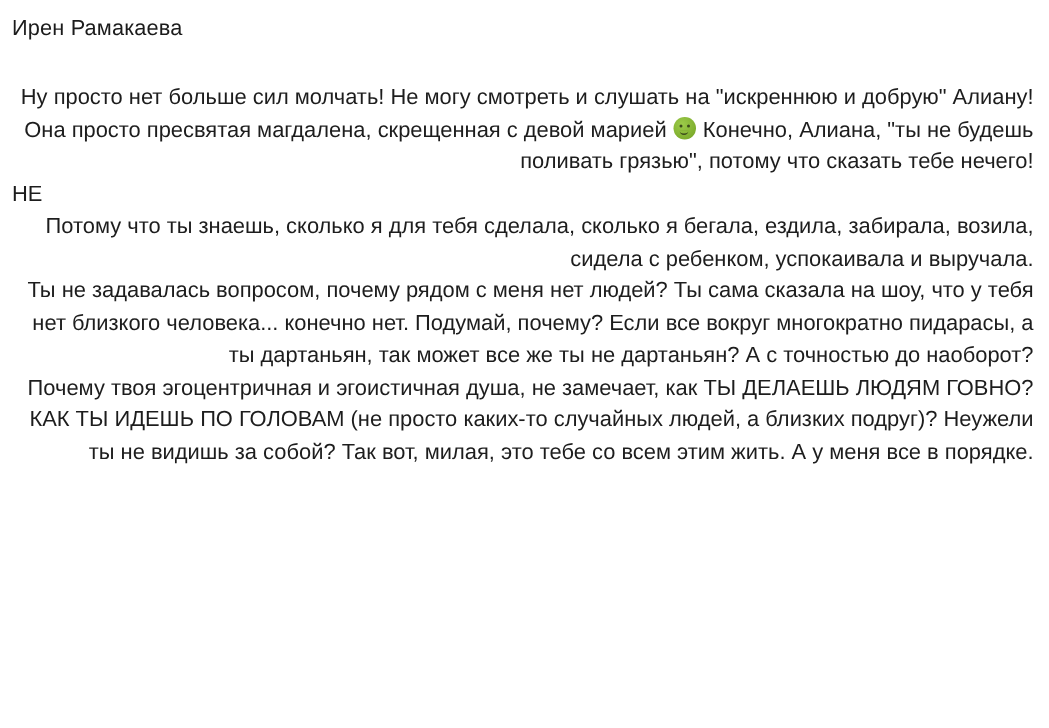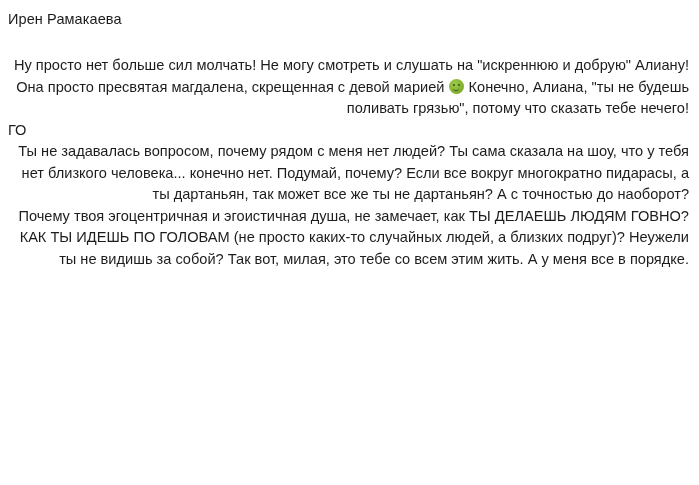--- a/index.html
+++ b/index.html
@@ -84,21 +84,22 @@
 <body>
 
 <div class="page">
 
   <div class="author">Ирен Рамакаева</div>
 
   <div class="post-body">
 
     <p class="para"><span>Ну просто нет больше сил молчать! Не могу смотреть и слушать на "искреннюю и добрую" Алиану! Она просто пресвятая магдалена, скрещенная с девой марией</span> <span class="emoji"><span></span></span> <span>Конечно, Алиана, "ты не будешь поливать грязью", потому что сказать тебе нечего!</span></p>
 
-    <div class="short-line">ГО</div>
+    <div class="short-line">НЕ</div>
 
+    <p class="para">Потому что ты знаешь, сколько я для тебя сделала, сколько я бегала, ездила, забирала, возила, сидела с ребенком, успокаивала и выручала.</p>
 
     <p class="para">Ты не задавалась вопросом, почему рядом с меня нет людей? Ты сама сказала на шоу, что у тебя нет близкого человека... конечно нет. Подумай, почему? Если все вокруг многократно пидарасы, а ты дартаньян, так может все же ты не дартаньян? А с точностью до наоборот?</p>
 
     <p class="para">Почему твоя эгоцентричная и эгоистичная душа, не замечает, как ТЫ ДЕЛАЕШЬ ЛЮДЯМ ГОВНО? КАК ТЫ ИДЕШЬ ПО ГОЛОВАМ (не просто каких-то случайных людей, а близких подруг)? Неужели ты не видишь за собой? Так вот, милая, это тебе со всем этим жить. А у меня все в порядке.</p>
 
   </div>
 </div>
 
 </body></html>

